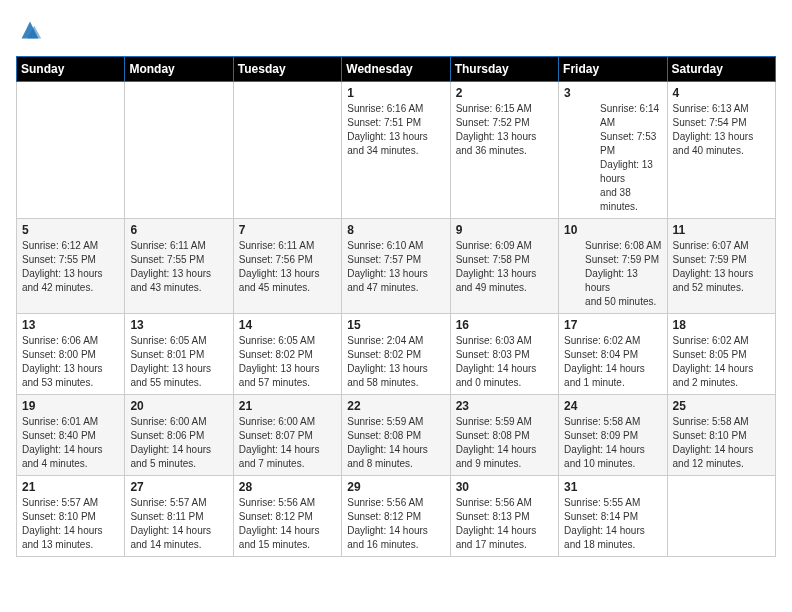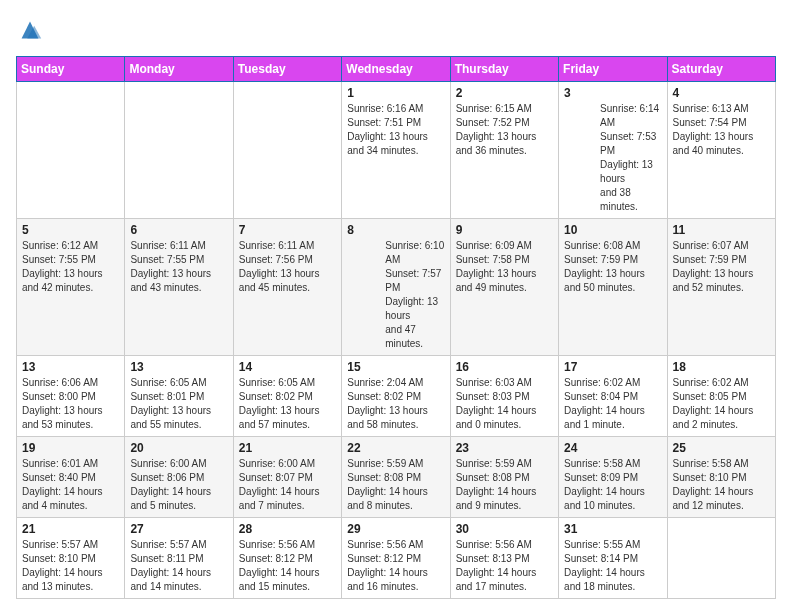--- a/index.html
+++ b/index.html
@@ -51,21 +51,21 @@
     }
     .location {
       font-size: 16px;
       color: #444;
     }
     .calendar {
       width: 100%;
       border-collapse: collapse;
     }
     .calendar th {
-      background: #d946ef;
+      background: #000000;
       color: #fff;
       font-size: 12px;
       font-weight: bold;
       padding: 5px 4px;
       text-align: left;
       border: 1px solid #1a6eb5;
     }
     .calendar td {
       border: 1px solid #ccc;
       vertical-align: top;
@@ -178,35 +178,35 @@
         </td>
         <td>
           <span class="day-number">7</span>
           <div class="day-info" style="white-space: pre-line;">Sunrise: 6:11 AM
 Sunset: 7:56 PM
 Daylight: 13 hours
 and 45 minutes.</div>
         </td>
         <td>
           <span class="day-number">8</span>
-          <div class="day-info" style="white-space: pre-line; margin-left: 38px;">Sunrise: 6:10 AM
+          <div class="day-info" style="white-space: pre-line;">Sunrise: 6:10 AM
 Sunset: 7:57 PM
 Daylight: 13 hours
 and 47 minutes.</div>
         </td>
         <td>
           <span class="day-number">9</span>
           <div class="day-info" style="white-space: pre-line;">Sunrise: 6:09 AM
 Sunset: 7:58 PM
 Daylight: 13 hours
 and 49 minutes.</div>
         </td>
         <td>
           <span class="day-number">10</span>
-          <div class="day-info" style="white-space: pre-line;">Sunrise: 6:08 AM
+          <div class="day-info" style="white-space: pre-line; margin-left: 21px;">Sunrise: 6:08 AM
 Sunset: 7:59 PM
 Daylight: 13 hours
 and 50 minutes.</div>
         </td>
         <td>
           <span class="day-number">11</span>
           <div class="day-info" style="white-space: pre-line;">Sunrise: 6:07 AM
 Sunset: 7:59 PM
 Daylight: 13 hours
 and 52 minutes.</div>

